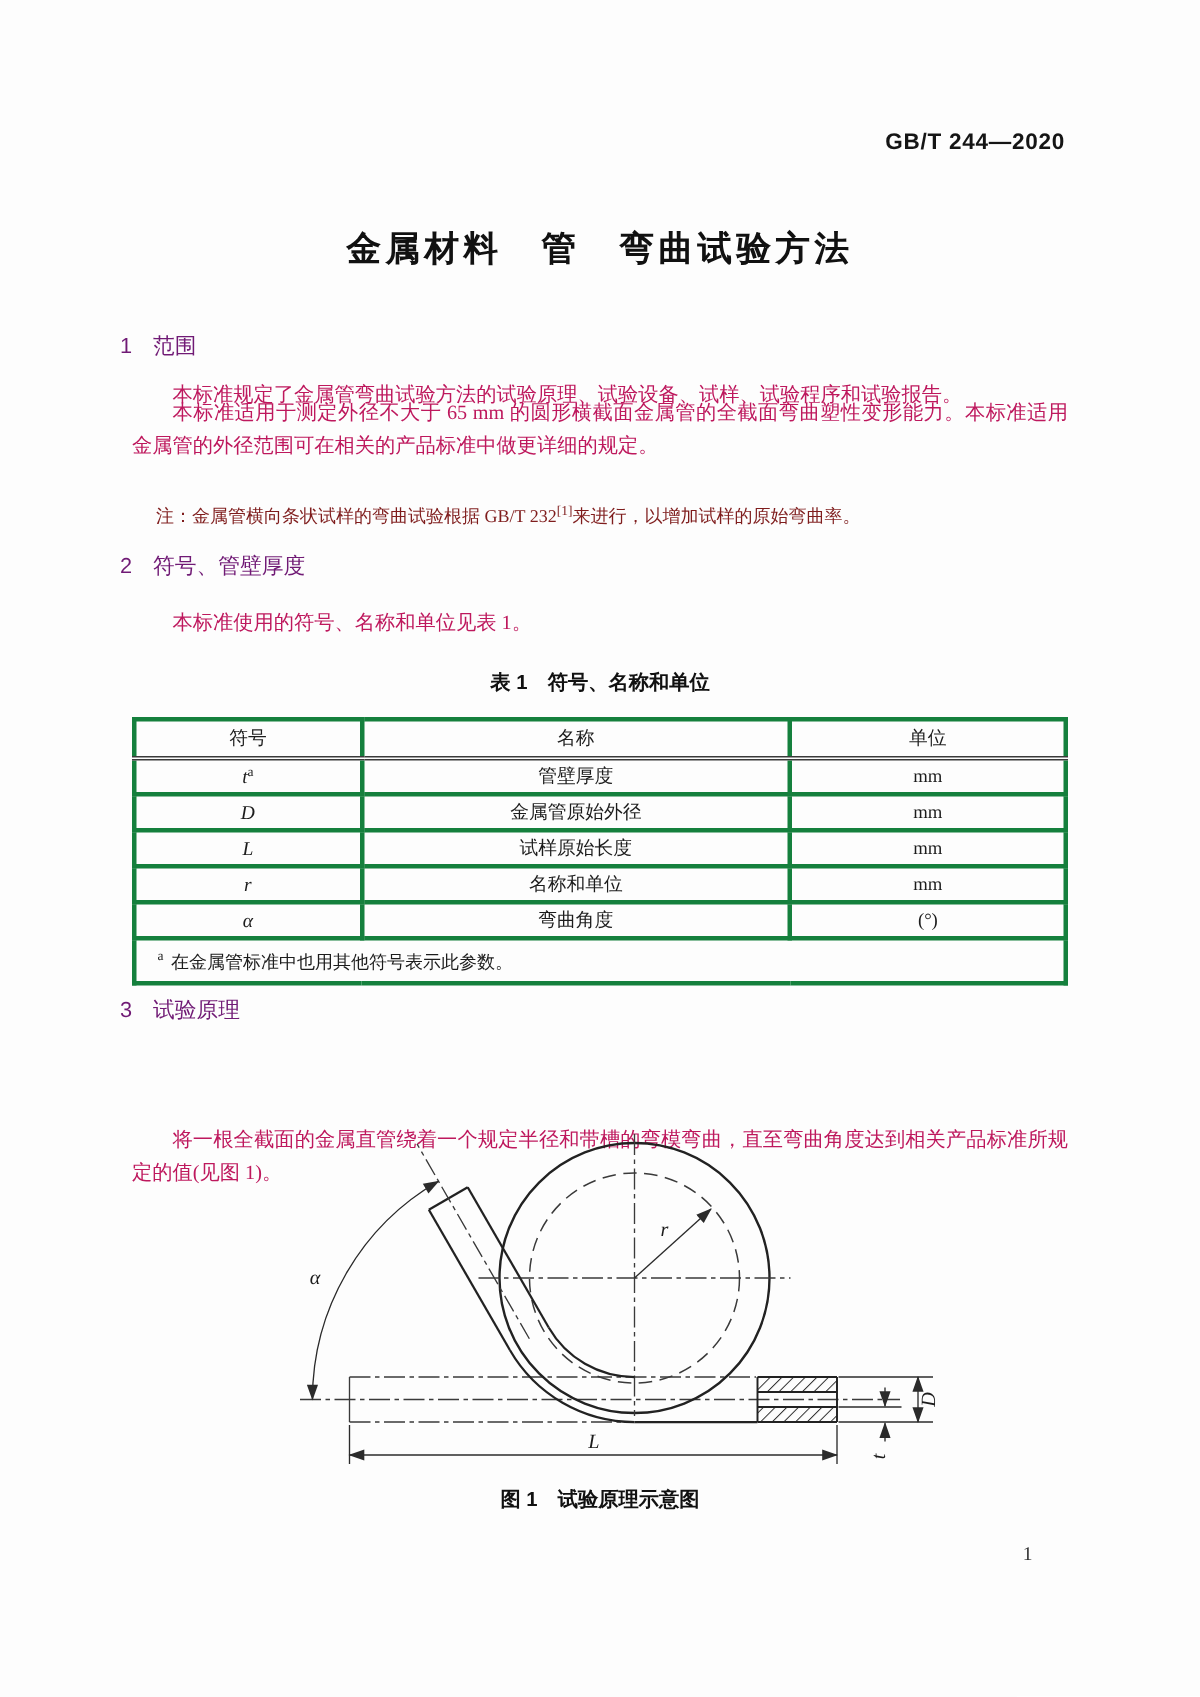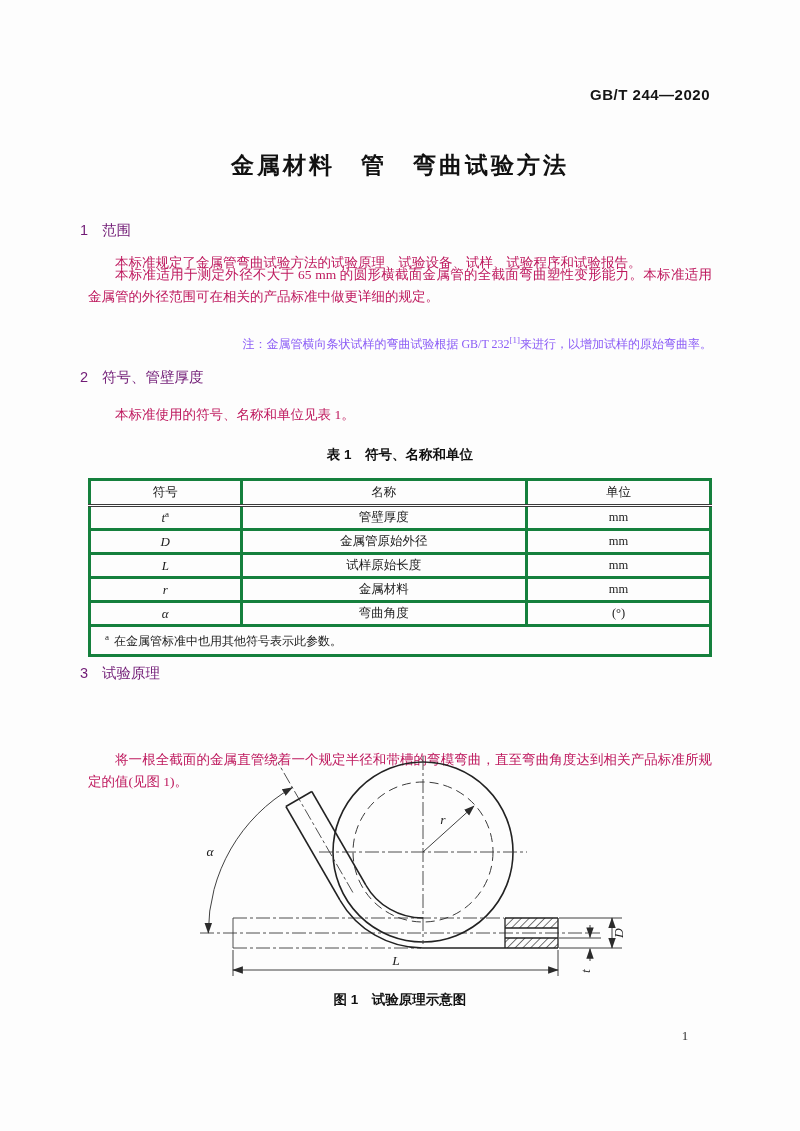--- a/index.html
+++ b/index.html
@@ -22,21 +22,21 @@
     font-family:"Liberation Sans","DejaVu Sans",sans-serif;
     font-size:14.5px;font-weight:normal;color:#701a75;
   }
   .sec-heading .ht{margin-left:14px;}
   .body-p{
     position:absolute;left:88px;width:624px;margin:0;
     font-size:13.5px;line-height:22px;text-align:justify;text-indent:2em;color:#be185d;
   }
   .note-p{
     position:absolute;left:104px;width:608px;margin:0;
-    font-size:12px;line-height:18px;color:#8b5cf6;text-align:right;
+    font-size:12px;line-height:18px;color:#7f1d1d;
   }
   .note-p sup{font-size:9px;}
   .tbl-caption{
     position:absolute;left:88px;width:624px;text-align:center;
     font-family:"Liberation Sans","DejaVu Sans",sans-serif;
     font-size:13.5px;font-weight:bold;color:#111;
   }
   table.symbols{
     position:absolute;left:88px;top:478px;width:624px;
     border-collapse:collapse;table-layout:fixed;
@@ -111,21 +111,21 @@
       <td>金属管原始外径</td>
       <td>mm</td>
     </tr>
     <tr>
       <td class="sym"><span>L</span><sup></sup></td>
       <td>试样原始长度</td>
       <td>mm</td>
     </tr>
     <tr>
       <td class="sym"><span>r</span><sup></sup></td>
-      <td>金属材料</td>
+      <td>名称和单位</td>
       <td>mm</td>
     </tr>
     <tr>
       <td class="sym"><span>α</span><sup></sup></td>
       <td>弯曲角度</td>
       <td>(°)</td>
     </tr>
     <tr class="fnote">
       <td colspan="3"><sup>a</sup><span>在金属管标准中也用其他符号表示此参数。</span></td>
     </tr>

